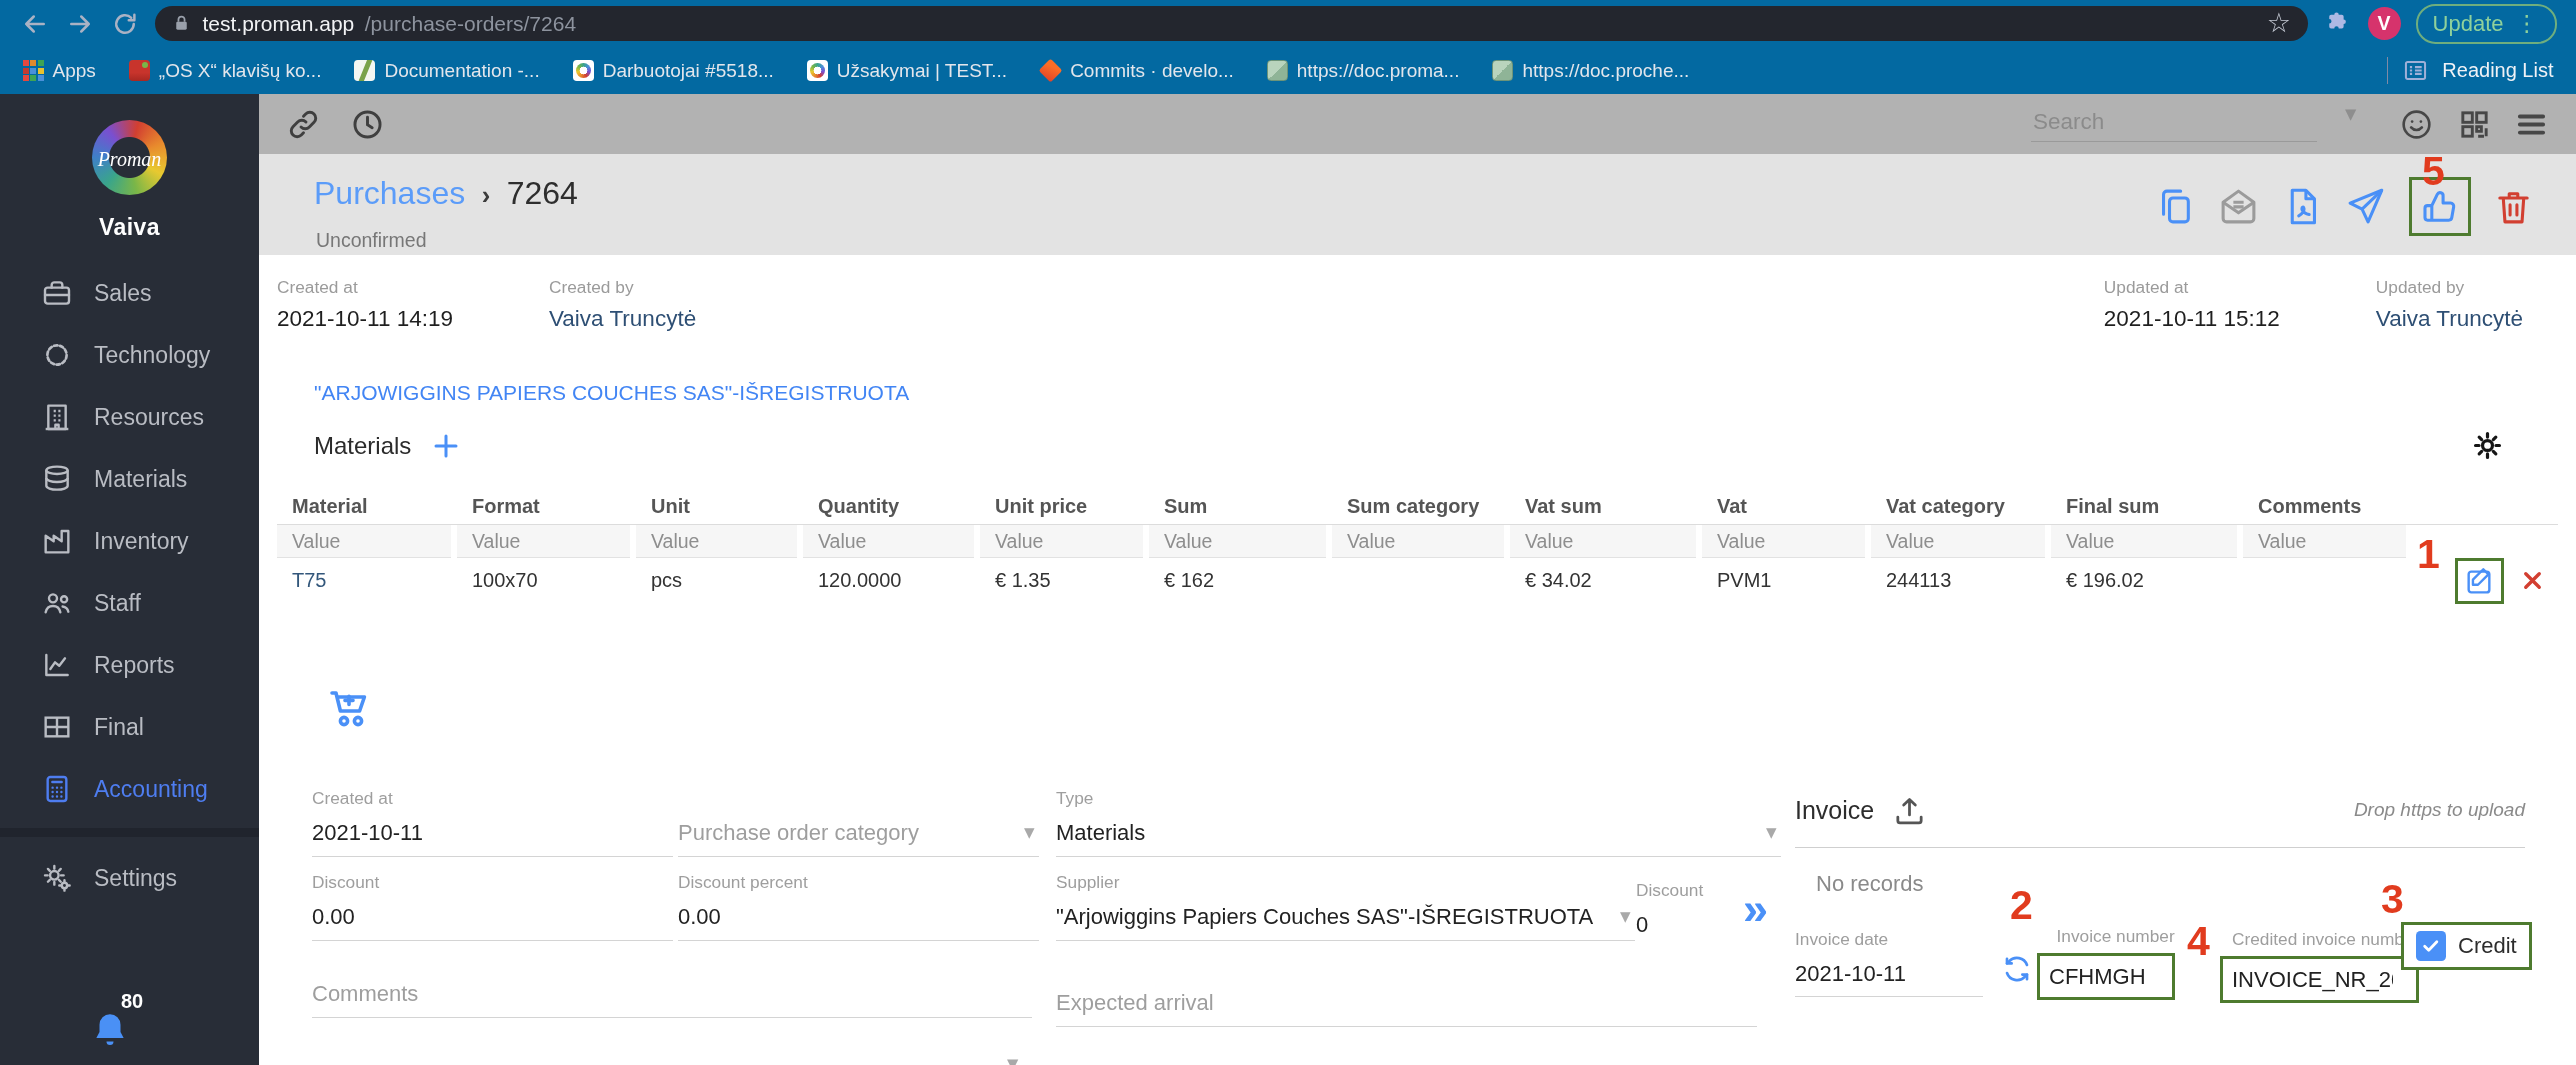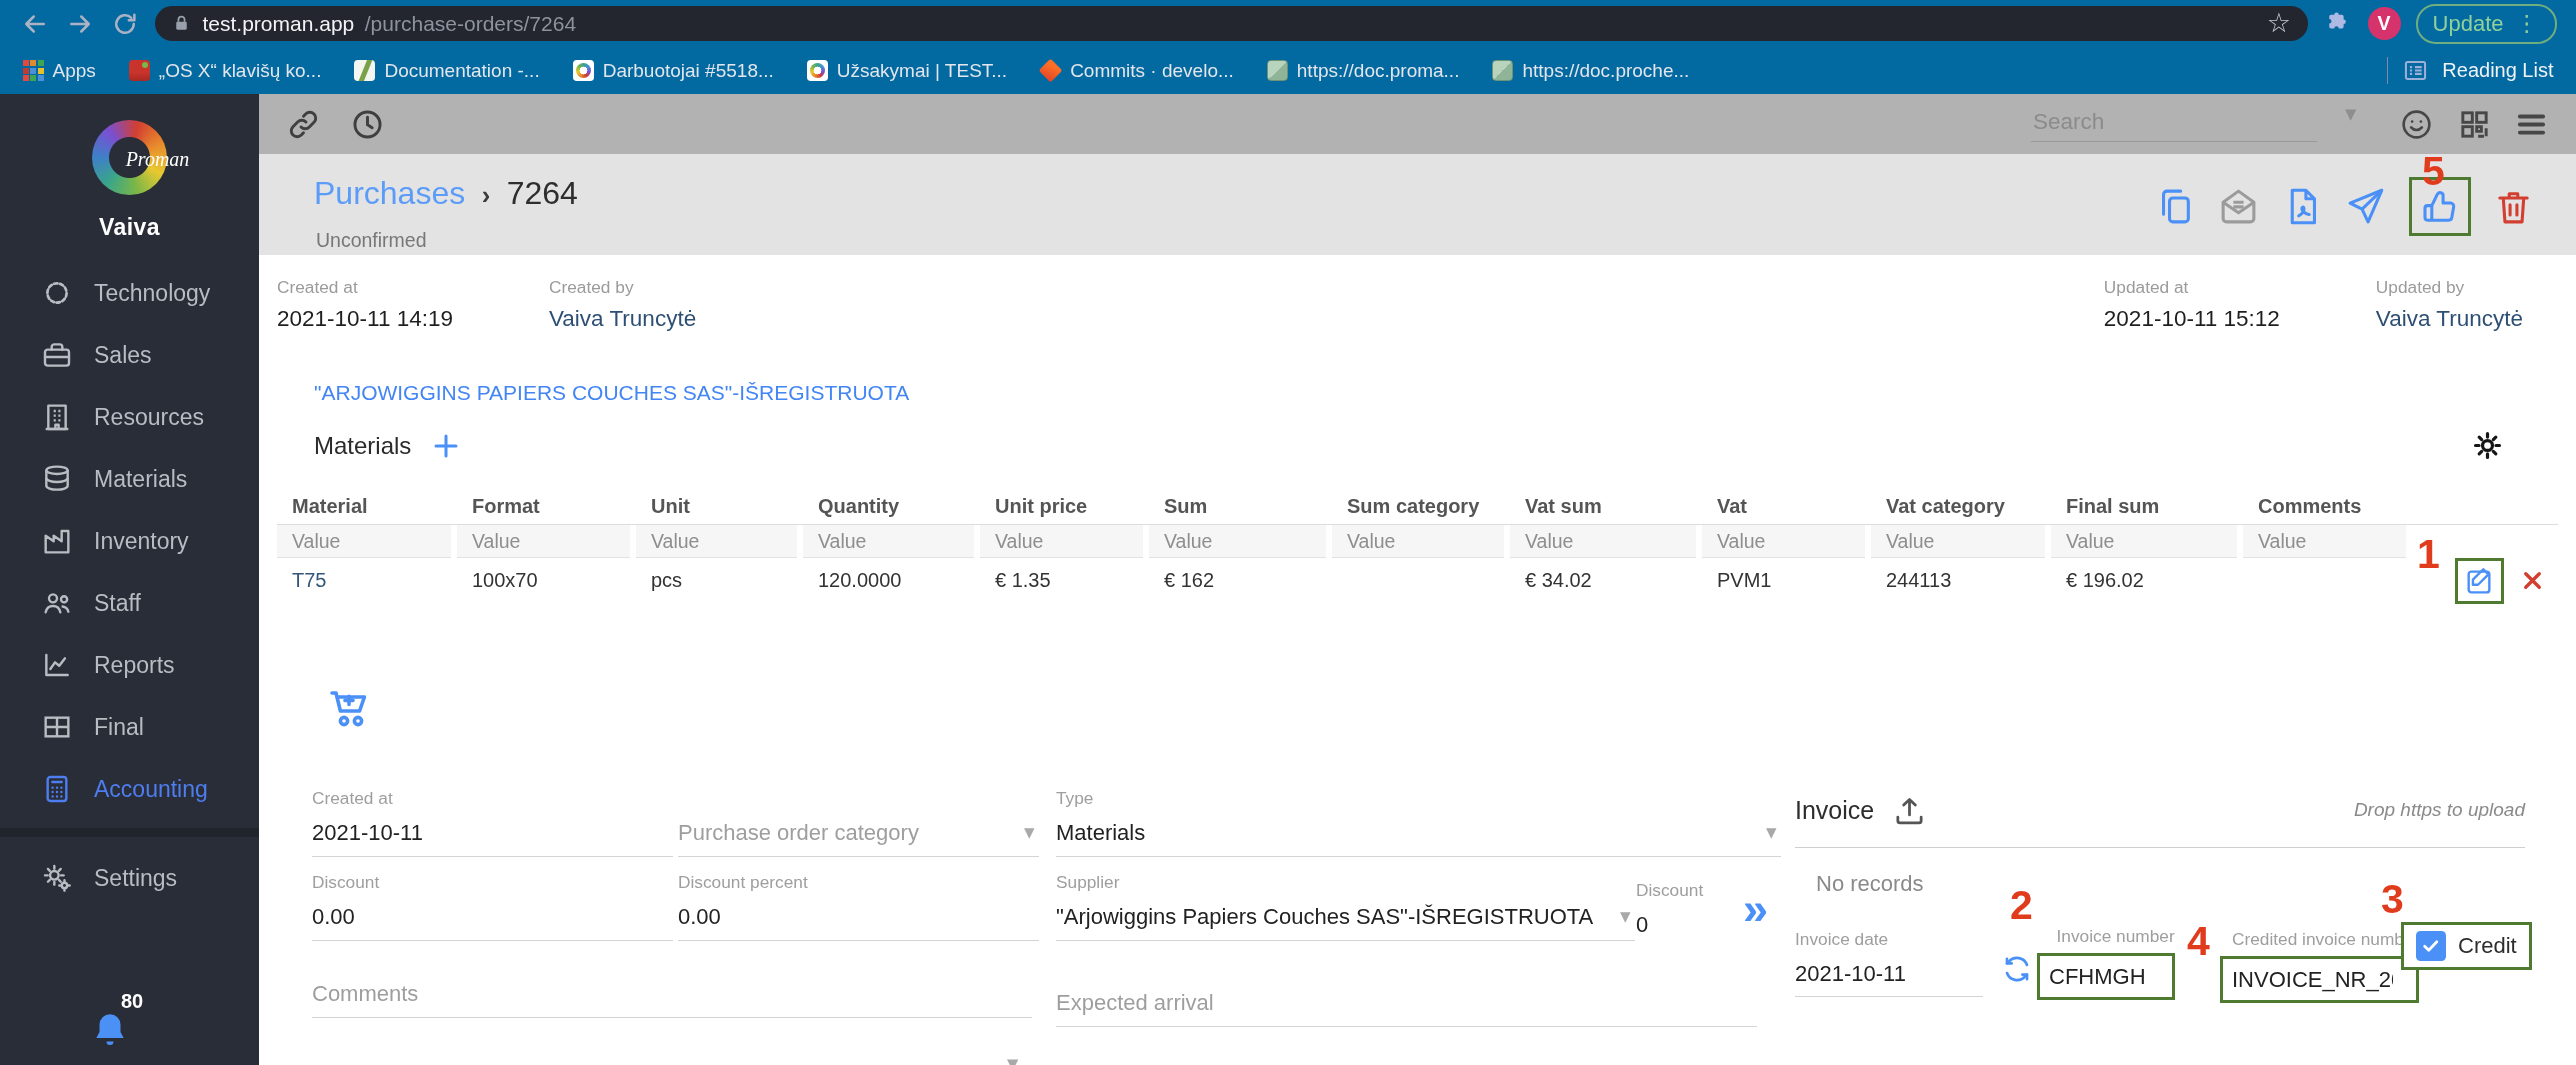--- a/index.html
+++ b/index.html
@@ -42,21 +42,21 @@
   .reading-ic { color:#9fb0d8; width:27px; height:27px; }
   .reading-label { color:#f0f2f6; font-size:20px; }
 
   
   .app { display:flex; height:972px; }
   .sidebar { width:259px; background:#282d37; color:#b9bcc3; flex:0 0 auto; display:flex; flex-direction:column; position:relative; }
   .logo-wrap { margin:25.5px auto 0; position:relative; width:75px; height:75px; }
   .logo-ring { width:75px; height:75px; border-radius:50%; background:
      radial-gradient(circle at center,#282d37 0 20px,transparent 21px),
      conic-gradient(from 220deg,#3aa58a,#3f7fc9,#7a4fd0,#d23f31,#e88a2d,#e8c930,#7ab648,#3aa58a); }
-  .logo-text { position:absolute; top:28px; left:0; width:100%; text-align:center; color:#fff; font-family:"Liberation Serif", serif; font-style:italic; font-size:20px;margin-left:28px; }
+  .logo-text { position:absolute; top:28px; left:0; width:100%; text-align:center; color:#fff; font-family:"Liberation Serif", serif; font-style:italic; font-size:20px; }
   .side-user { text-align:center; color:#fff; font-size:23px; font-weight:bold; margin-top:19.5px; letter-spacing:0.4px; }
   .side-nav { margin-top:21px; }
   .side-item { display:flex; align-items:center; gap:21px; padding:15px 0 15px 41px; font-size:23px; cursor:pointer; }
   .side-item .ic { width:32px; height:32px; flex:0 0 auto; }
   .side-item.active { color:#4e7df0; }
   .side-sep { height:9px; background:#20242d; margin:7.5px 0 10.5px; }
   .side-bell { position:absolute; bottom:15px; left:89px; color:#4a90f5; }
   .side-bell .ic { width:42px; height:42px; }
   .bell-badge { position:absolute; top:-19.5px; left:32px; color:#fff; font-size:20px; font-weight:bold; }
 
@@ -258,32 +258,32 @@
   <div class="app">
 
     <aside class="sidebar">
       <div class="logo-wrap">
         <div class="logo-ring"></div>
         <div class="logo-text">Proman</div>
       </div>
       <div class="side-user">Vaiva</div>
       <nav class="side-nav">
         <div class="side-item">
-          <svg class="ic" viewBox="0 0 24 24" fill="none" stroke="currentColor" stroke-width="2" stroke-linecap="round">
-              <circle cx="12" cy="12" r="7.2" stroke-dasharray="2.6 1.9"></circle>
-            </svg>
-          <span>Technology</span>
-        </div>
-        <div class="side-item">
           <svg class="ic" viewBox="0 0 24 24" fill="none" stroke="currentColor" stroke-width="1.8" stroke-linecap="round" stroke-linejoin="round">
               <rect x="3" y="8" width="18" height="12" rx="2"></rect>
               <path d="M8 8V6a2 2 0 0 1 2-2h4a2 2 0 0 1 2 2v2"></path>
               <path d="M3 13.5h18"></path>
             </svg>
           <span>Sales</span>
+        </div>
+        <div class="side-item">
+          <svg class="ic" viewBox="0 0 24 24" fill="none" stroke="currentColor" stroke-width="2" stroke-linecap="round">
+              <circle cx="12" cy="12" r="7.2" stroke-dasharray="2.6 1.9"></circle>
+            </svg>
+          <span>Technology</span>
         </div>
         <div class="side-item">
           <svg class="ic" viewBox="0 0 24 24" fill="none" stroke="currentColor" stroke-width="1.8" stroke-linejoin="round">
               <rect x="5.5" y="3.5" width="13" height="17.5"></rect>
               <path d="M9.5 7.5h1.6M13 7.5h1.6M9.5 11h1.6M13 11h1.6M9.5 14.5h1.6M13 14.5h1.6"></path>
               <path d="M10.8 21v-3.2h2.4V21"></path>
               <path d="M3.5 21h17"></path>
             </svg>
           <span>Resources</span>
         </div>

